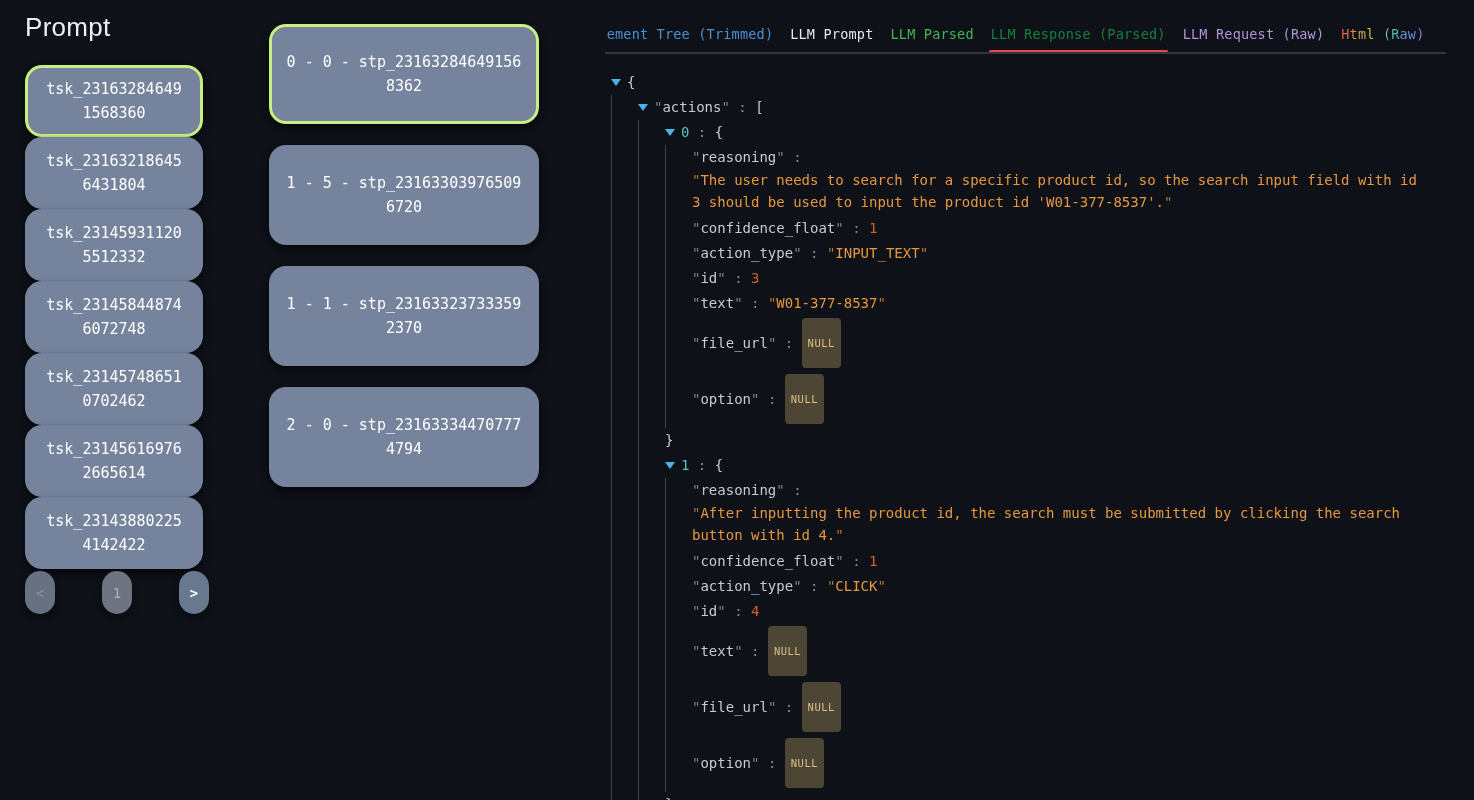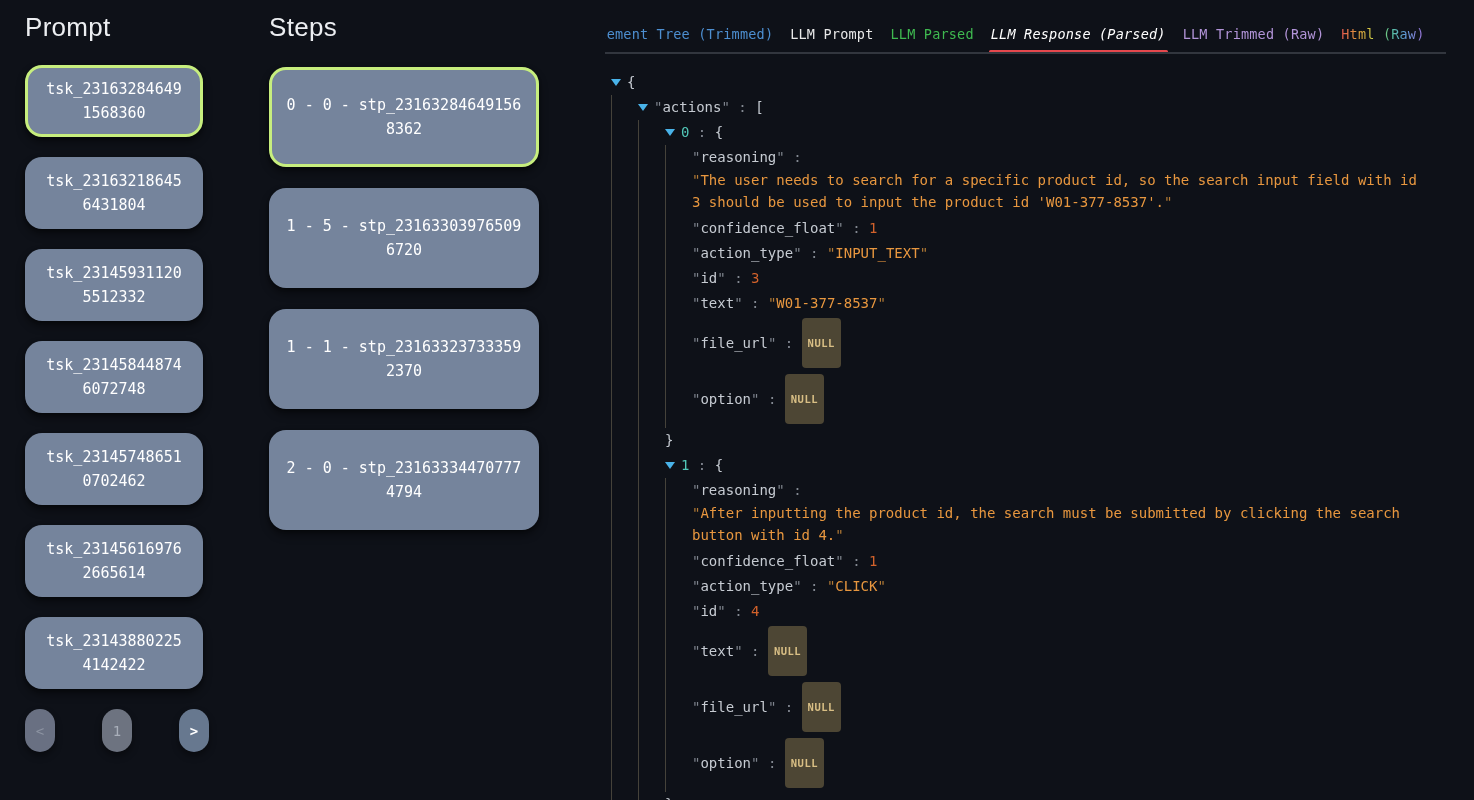--- a/index.html
+++ b/index.html
@@ -27,21 +27,21 @@
     background:#75849c; color:#ffffff;
     border:3px solid transparent; border-radius:17px;
     font-family:"DejaVu Sans Mono","Liberation Mono",monospace;
     font-size:15px; line-height:24px; text-align:center;
     padding:9px 16px; cursor:pointer;
     box-shadow:0 5px 9px rgba(0,0,0,.45), 0 1px 3px rgba(0,0,0,.35);
     word-break:break-all;
   }
   .pill-btn.selected { border-color:#c7ee7e; }
   .task-list { margin-top:22px; }
-  .task-list .pill-btn { margin-bottom:20px; min-height:68px; }
+  .task-list .pill-btn { min-height:68px; }
 
   .pagination { display:flex; justify-content:space-between; align-items:center; margin-top:2px; width:184px; }
   .pag-btn {
     width:30px; height:43px; border:none; border-radius:15px;
     font-family:inherit; font-size:14px; cursor:pointer;
     box-shadow:0 4px 7px rgba(0,0,0,.4);
   }
   .pag-prev { background:#697082; color:#8d94a2; }
   .pag-page { background:#6d7380; color:#a9afba; }
   .pag-next { background:#67788f; color:#ffffff; font-weight:bold; }
@@ -86,21 +86,21 @@
   .tk { color:#c6cbd2; }
   .tc { color:#848a93; }
   .tk .quote { color:#7e848d; }
   .tq { color:#e8973f; }
   .tq .quote, .tval .quote { color:#b27a35; }
   .tn { color:#d2622b; }
   .tx { color:#52c7b8; }
   .tu {
     display:inline-block; background:#4d4634; color:#d9bf85;
     font-size:10.5px; line-height:14px; padding:18px 6px;
-    border-radius:4px; letter-spacing:0.5px; transform:translateY(-1px);font-weight:bold;
+    border-radius:4px; letter-spacing:0.5px; transform:translateY(-1px);
   }
   .tval { color:#e8973f; line-height:22px; max-width:728px; margin-top:2px; word-break:normal; }
 </style>
 </head>
 <body>
 
 <div class="col col-tasks">
   <div class="col-title">Prompt</div>
   <div class="task-list">
       <button class="pill-btn selected">tsk_231632846491568360</button>
@@ -112,36 +112,35 @@
       <button class="pill-btn">tsk_231438802254142422</button>
     </div>
   <div class="pagination">
     <button class="pag-btn pag-prev">&lt;</button>
     <button class="pag-btn pag-page">1</button>
     <button class="pag-btn pag-next">&gt;</button>
   </div>
 </div>
 
 <div class="col col-steps">
-  <div class="col-title">Steps</div>
   <div class="step-list">
       <button class="pill-btn selected">0 - 0 - stp_231632846491568362</button>
       <button class="pill-btn">1 - 5 - stp_231633039765096720</button>
       <button class="pill-btn">1 - 1 - stp_231633237333592370</button>
       <button class="pill-btn">2 - 0 - stp_231633344707774794</button>
     </div>
 </div>
 
 <div class="col col-artifacts">
   <div class="tabbar">
       <div class="tab" style="color: rgb(77, 143, 209); margin-left: -15px;">Element Tree (Trimmed)</div>
       <div class="tab" style="color: rgb(232, 232, 232);">LLM Prompt</div>
       <div class="tab" style="color: rgb(63, 185, 80);">LLM Parsed</div>
-      <div class="tab active" style="color: #ffffff; font-style: italic;">LLM Response (Parsed)</div>
-      <div class="tab" style="color: rgb(178, 148, 216);">LLM Trimmed (Raw)</div>
+      <div class="tab active" style="color: #15803d;">LLM Response (Parsed)</div>
+      <div class="tab" style="color: rgb(178, 148, 216);">LLM Request (Raw)</div>
       <div class="tab rainbow">Html (Raw)</div>
     </div>
   <div class="json-tree">
       <div class="trow">
         <div class="tcontent">
           <span class="tri"></span>
           <span class="tline"><span class="tp">{</span></span>
         </div>
       </div>
       <div class="trow">

